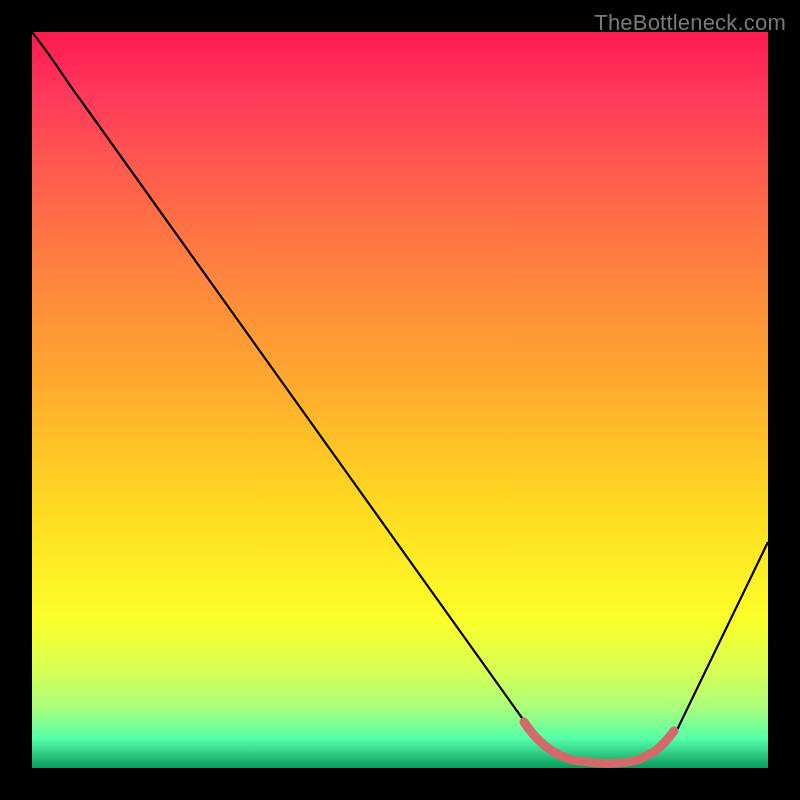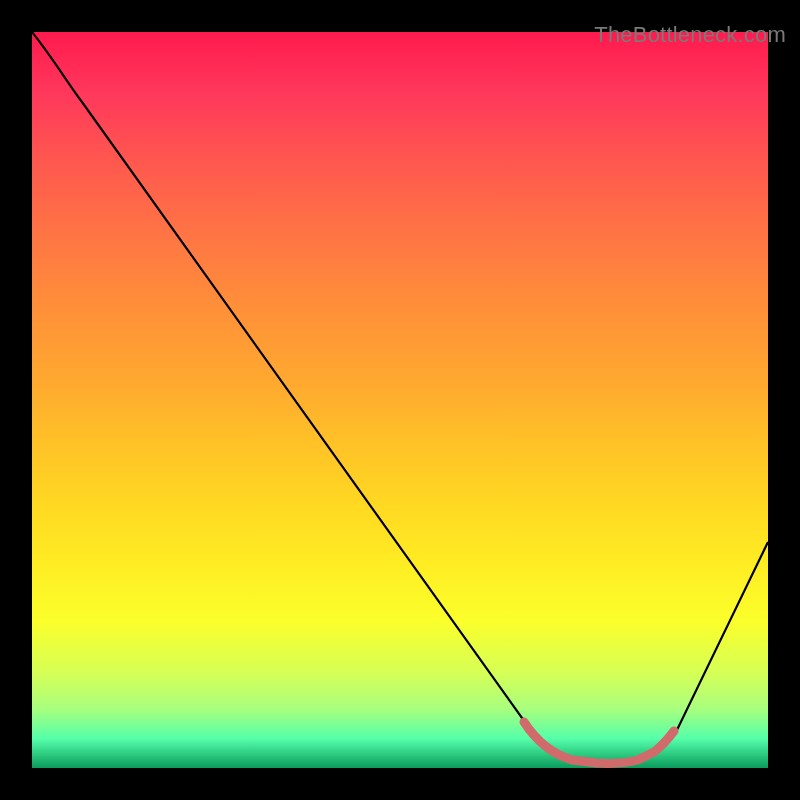--- a/index.html
+++ b/index.html
@@ -43,21 +43,21 @@
   }
   .curve-svg {
     position: absolute;
     left: 0;
     top: 0;
     width: 736px;
     height: 736px;
   }
   .watermark {
     position: absolute;
-    top: 22px;
+    top: 10px;
     right: 14px;
     color: #7a7a7a;
     font-size: 22px;
     font-weight: 500;
     letter-spacing: 0.2px;
   }
 </style>
 </head>
 <body>
 

